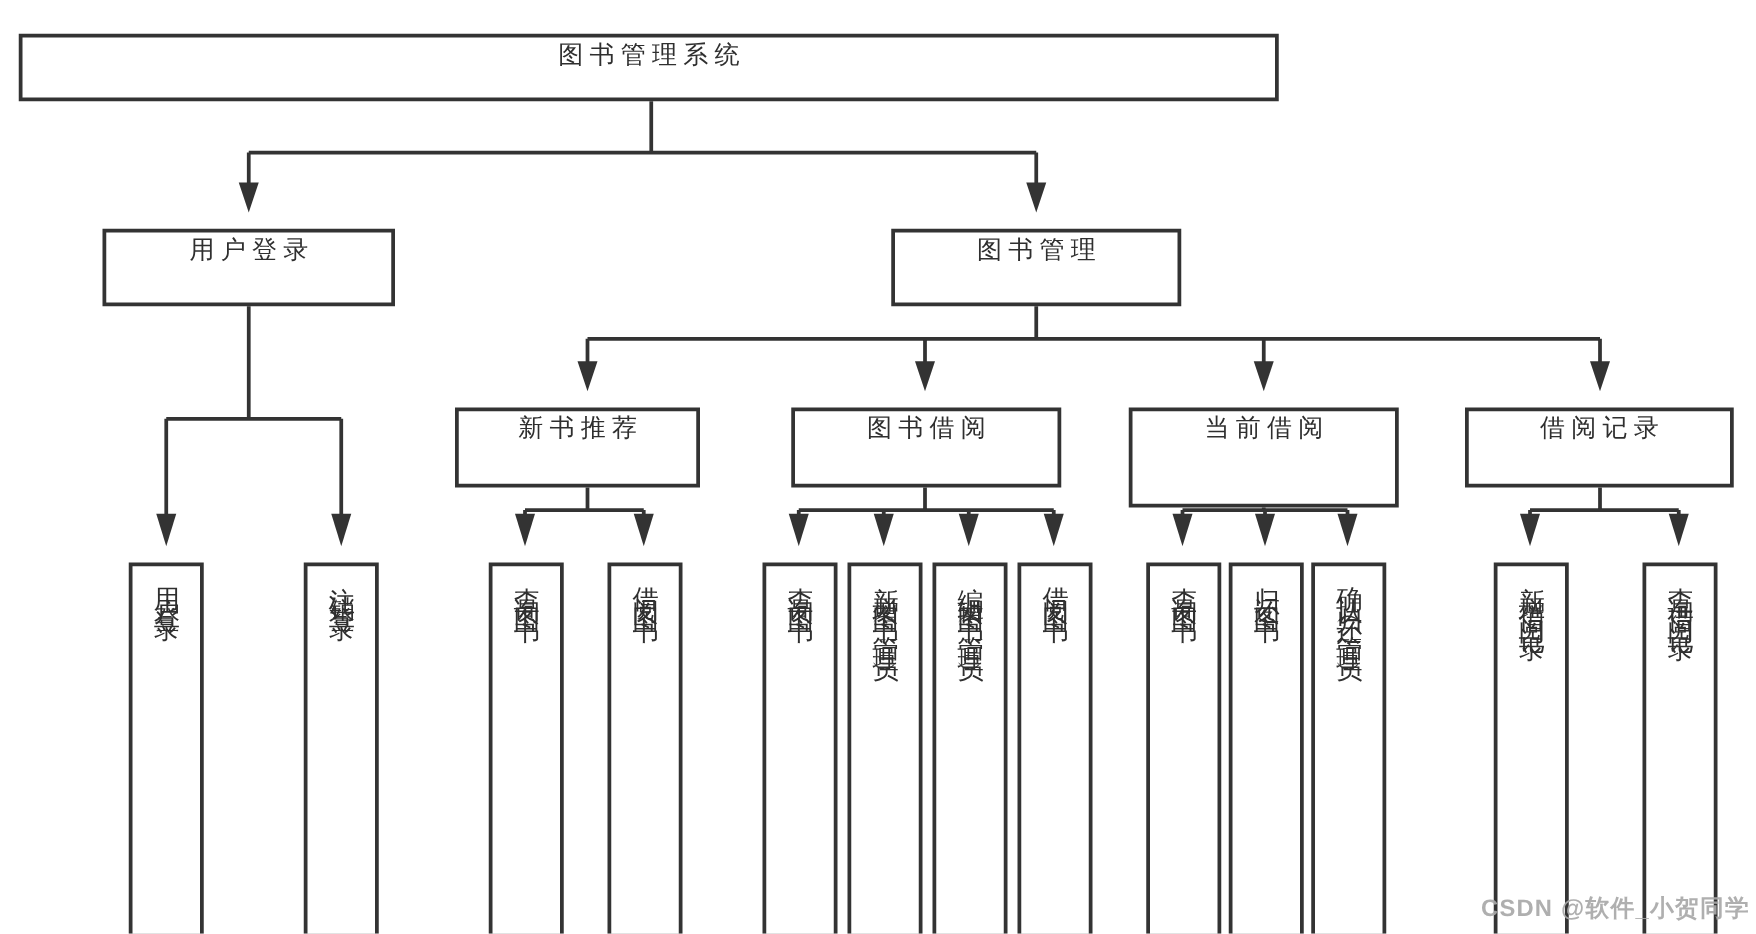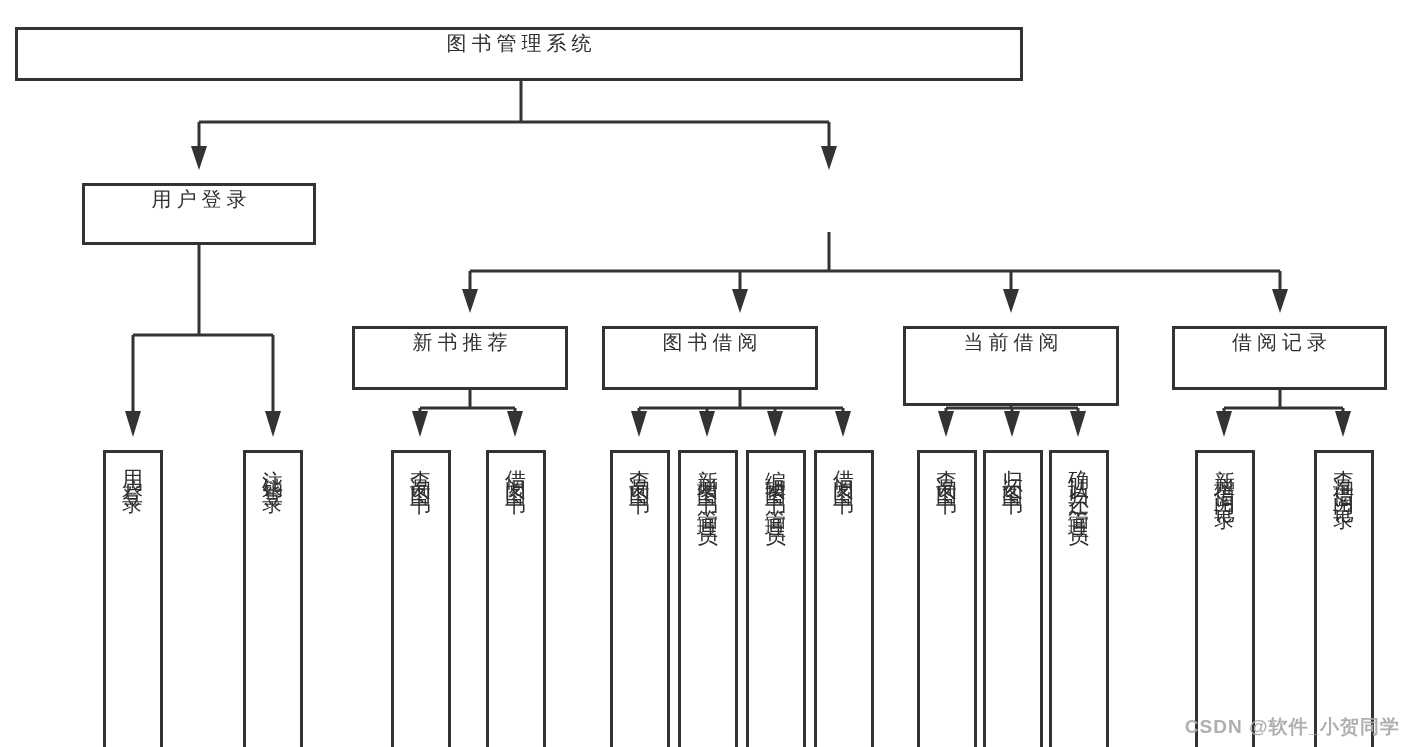--- a/index.html
+++ b/index.html
@@ -116,25 +116,28 @@
     </g>
   </svg>
 
   <div class="node h-node" style="left:15px; top:14px; width:1008px; height:54px;">
     <span>图书管理系统</span>
   </div>
 
   <div class="node h-node" style="left:82px; top:170px; width:234px; height:62px;">
     <span>用户登录</span>
   </div>
+  <div class="node h-node" style="left:713px; top:170px; width:232px; height:62px;">
+    <span>图书管理</span>
+  </div>
 
-  <div class="node h-node" style="left:352px; top:313px; width:216px; height:64px;">
+  <div class="node h-node" style="left:364px; top:313px; width:196px; height:64px;">
     <span>新书推荐</span>
   </div>
-  <div class="node h-node" style="left:602px; top:313px; width:216px; height:64px;">
+  <div class="node h-node" style="left:633px; top:313px; width:216px; height:64px;">
     <span>图书借阅</span>
   </div>
   <div class="node h-node" style="left:903px; top:313px; width:216px; height:80px;">
     <span>当前借阅</span>
   </div>
   <div class="node h-node" style="left:1172px; top:313px; width:215px; height:64px;">
     <span>借阅记录</span>
   </div>
 
   <div class="node leaf" style="left:103px;">

